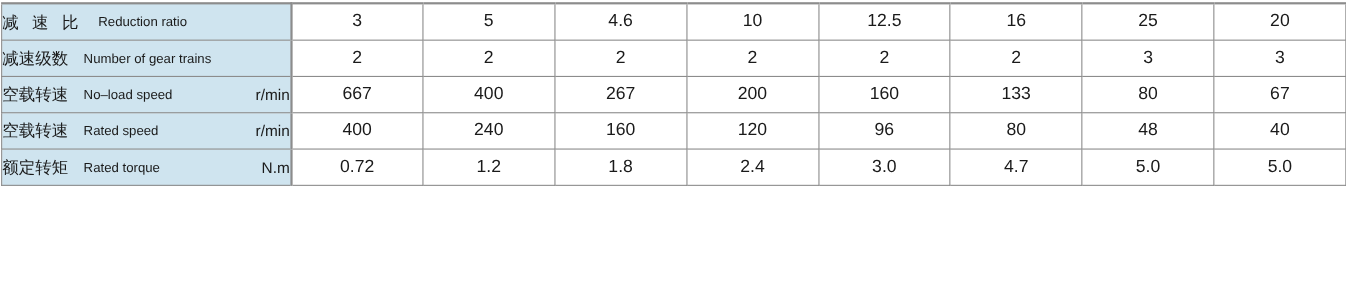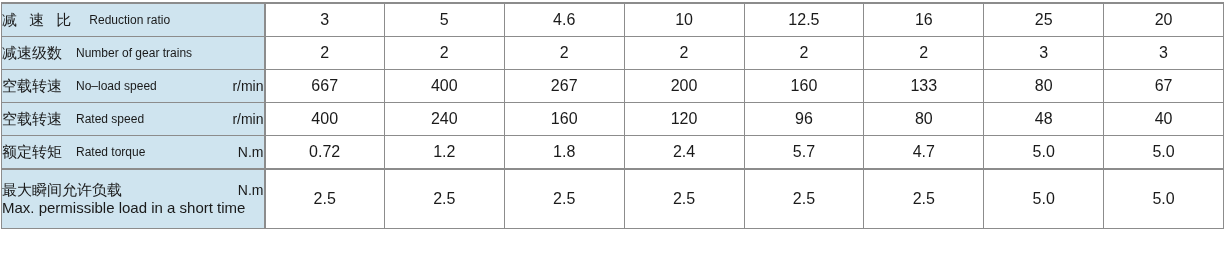--- a/index.html
+++ b/index.html
@@ -191,40 +191,21 @@
         <div class="label-inner">
           <span class="lbl-cn">额定转矩</span>
           <span class="lbl-en">Rated torque</span>
           <span class="lbl-unit">N.m</span>
         </div>
       </td>
       <td class="val-cell">0.72</td>
       <td class="val-cell">1.2</td>
       <td class="val-cell">1.8</td>
       <td class="val-cell">2.4</td>
-      <td class="val-cell">5.7</td>
+      <td class="val-cell">3.0</td>
       <td class="val-cell">4.7</td>
       <td class="val-cell">5.0</td>
       <td class="val-cell">5.0</td>
     </tr>
 
-    <tr class="r7">
-      <td class="label-cell tall">
-        <div class="label-stack">
-          <div class="row1">
-            <span class="lbl-cn">最大瞬间允许负载</span>
-            <span class="lbl-unit">N.m</span>
-          </div>
-          <div class="row2">Max. permissible load in a short time</div>
-        </div>
-      </td>
-      <td class="val-cell tall">2.5</td>
-      <td class="val-cell tall">2.5</td>
-      <td class="val-cell tall">2.5</td>
-      <td class="val-cell tall">2.5</td>
-      <td class="val-cell tall">2.5</td>
-      <td class="val-cell tall">2.5</td>
-      <td class="val-cell tall">5.0</td>
-      <td class="val-cell tall">5.0</td>
-    </tr>
 
   </tbody>
 </table>
 
 </body></html>

